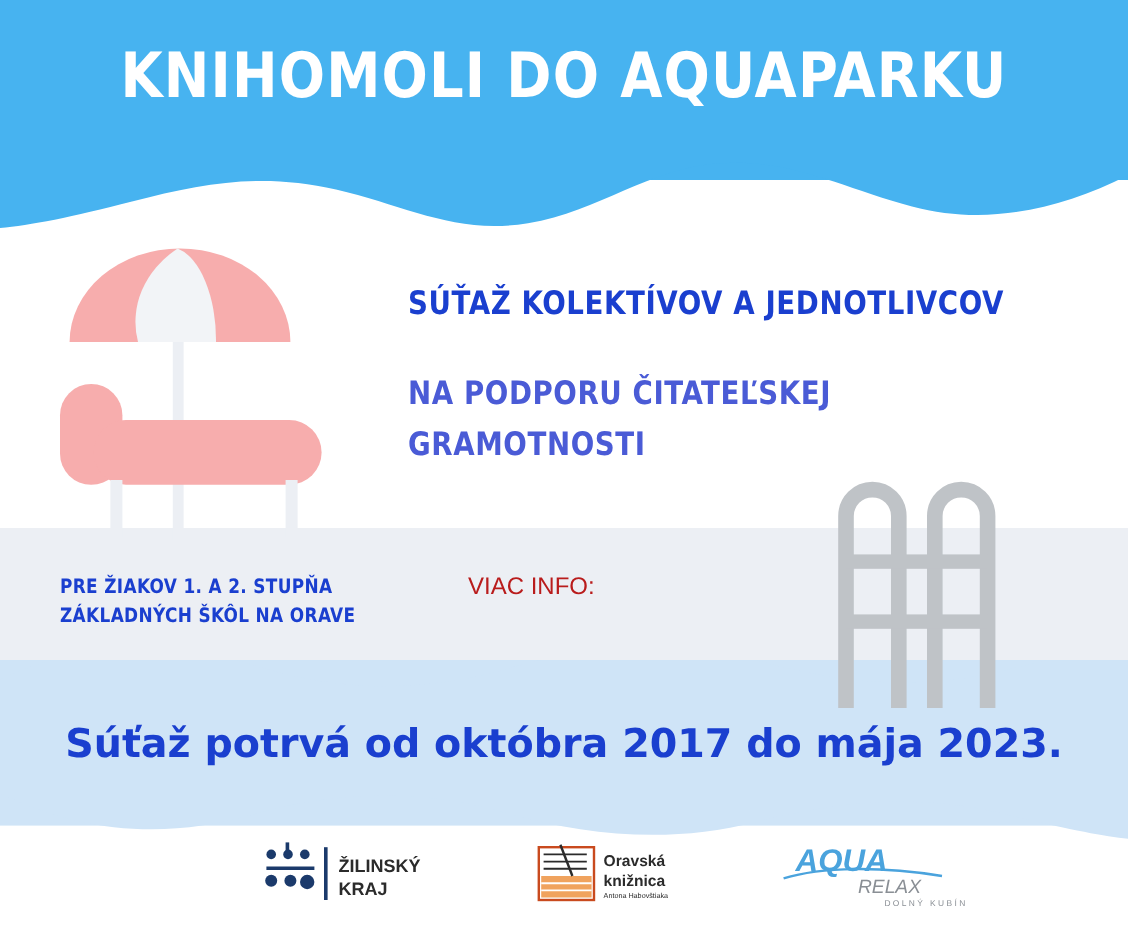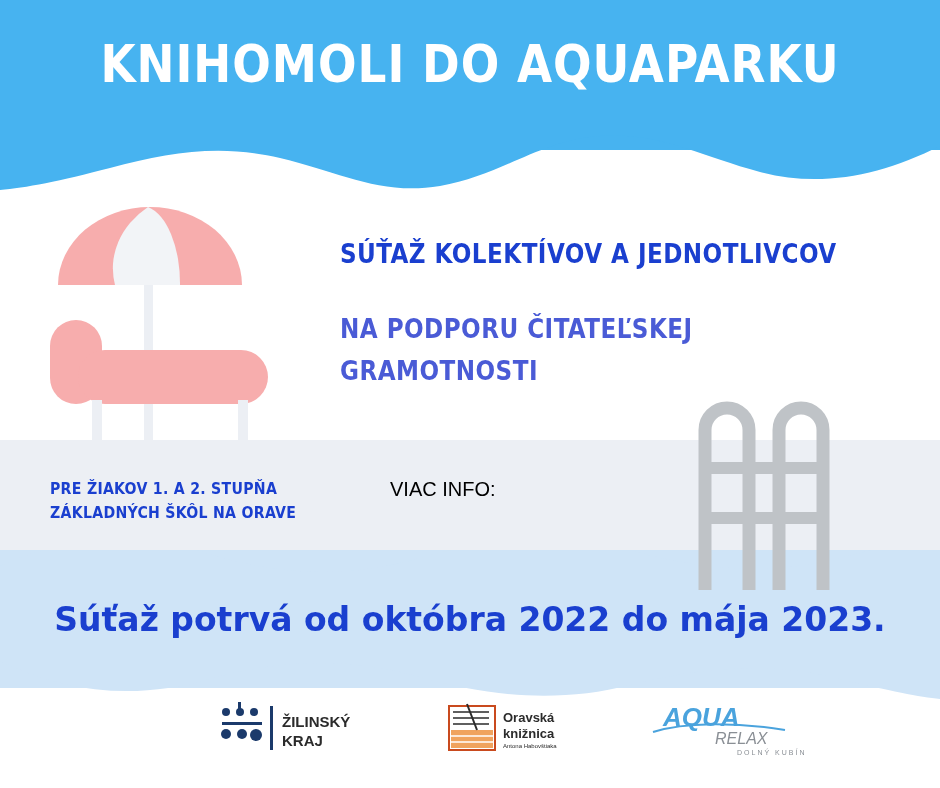--- a/index.html
+++ b/index.html
@@ -145,21 +145,21 @@
     transform: scaleX(0.95);
     transform-origin: left center;
     z-index: 6;
   }
 
   
   .info-block {
     position: absolute;
     left: 390px;
     top: 473px;
-    color: #000000;
+    color: #b91c1c;
     font-size: 20px;
     line-height: 1.6;
     z-index: 6;
     text-align: center;
   }
   .info-block .info-label { display: block; }
   .info-block .info-url { display: block; }
 
   
   .bottom-headline {
@@ -265,21 +265,21 @@
 
   <div class="headline-1">SÚŤAŽ KOLEKTÍVOV A JEDNOTLIVCOV</div>
   <div class="headline-2">NA PODPORU ČITATEĽSKEJ GRAMOTNOSTI</div>
 
   <div class="left-note">PRE ŽIAKOV 1. A 2. STUPŇA ZÁKLADNÝCH ŠKÔL NA ORAVE</div>
 
   <div class="info-block">
     <span class="info-label">VIAC INFO:</span>
   </div>
 
-  <div class="bottom-headline">Súťaž potrvá od októbra 2022 do mája 2023.</div>
+  <div class="bottom-headline">Súťaž potrvá od októbra 2017 do mája 2023.</div>
 
   <div class="logos">
 
     <svg class="logo logo-zilinsky" viewBox="0 0 150 62">
       <g fill="#1b3a6b">
         <circle cx="16" cy="12" r="4"></circle>
         <circle cx="30" cy="12" r="4"></circle>
         <circle cx="44" cy="12" r="4"></circle>
         <path d="M12,22 h40 v3 h-40 z"></path>
         <circle cx="16" cy="34" r="5"></circle>

